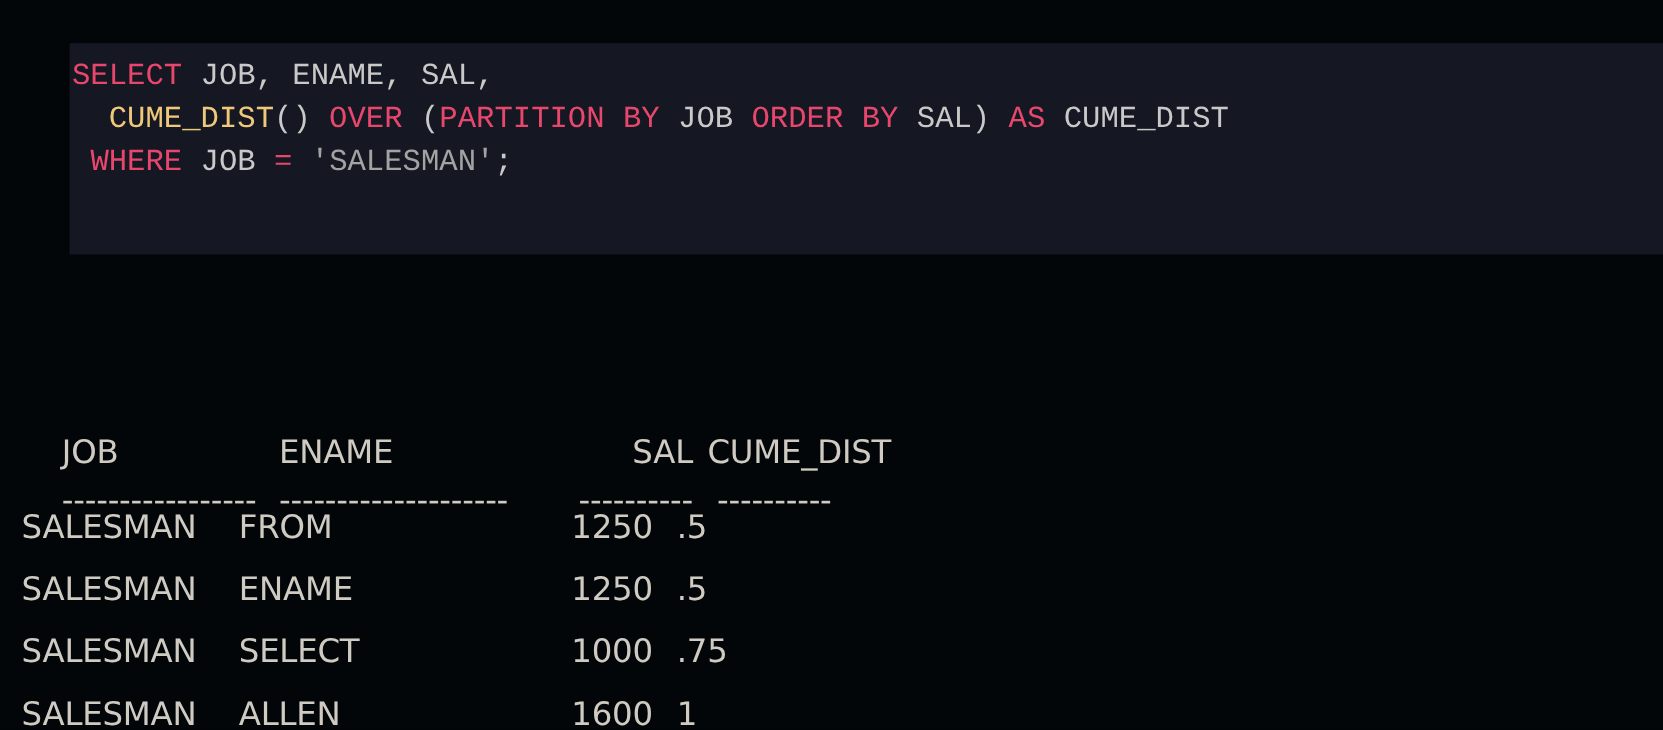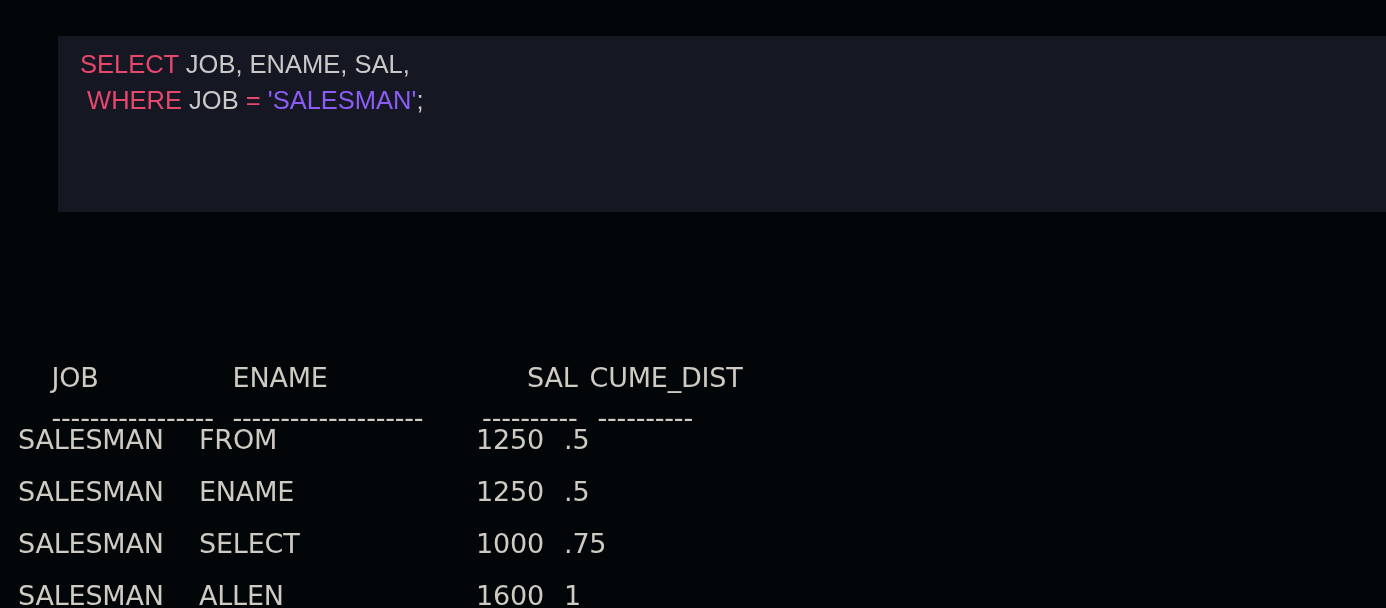--- a/index.html
+++ b/index.html
@@ -19,30 +19,30 @@
     position: absolute;
     left: 58px;
     top: 36px;
     width: 1328px;
     height: 176px;
     background: #151822;
     box-sizing: border-box;
     padding: 10px 0 0 0;
   }
   .code-line {
-    font-family: Liberation Sans, sans-serif;
+    font-family: Liberation Mono, monospace;
     font-size: 25.5px;
     line-height: 36px;
     white-space: pre;
     color: #c9c9c9;
-    padding-left: 22px;
+    padding-left: 2px;
   }
   .kw   { color: #e8476d; }
   .fn   { color: #f0c87a; }
-  .str  { color: #8b5cf6; text-align: center; }
+  .str  { color: #a3a3a3; text-align: center; }
   .id   { color: #c9c9c9; }
   .punc { color: #c9c9c9; }
 
   
   #result-output {
     position: absolute;
     left: 18px;
     top: 300px;
     width: 1360px;
   }
@@ -67,20 +67,21 @@
   .col-sal   { display: inline-block; width: 130px; text-align: right; }
   .col-cd    { display: inline-block; width: 120px; padding-left: 20px; }
   .col-sal-h { display: inline-block; width: 130px; text-align: right; }
   .col-cd-h  { display: inline-block; width: 120px; padding-left: 12px; }
 </style>
 </head>
 <body>
 
 <div id="code-block">
     <div class="code-line"><span class="kw">SELECT</span><span class="id"> JOB, ENAME, SAL,</span></div>
+    <div class="code-line">  <span class="fn">CUME_DIST</span><span class="punc">() </span><span class="kw">OVER</span><span class="punc"> (</span><span class="kw">PARTITION BY</span><span class="id"> JOB </span><span class="kw">ORDER BY</span><span class="id"> SAL) </span><span class="kw">AS</span><span class="id"> CUME_DIST</span></div>
     <div class="code-line"> <span class="kw">WHERE</span><span class="id"> JOB </span><span class="kw">=</span><span class="id"> </span><span class="str">'SALESMAN'</span><span class="id">;</span></div>
   </div>
 
 <div id="result-output">
 
   <div class="out-line">
     <span class="col-job">JOB</span><span class="col-ename">ENAME</span><span class="col-sal-h">SAL</span><span class="col-cd-h">CUME_DIST</span>
   </div>
 
   <div class="out-line sep">

